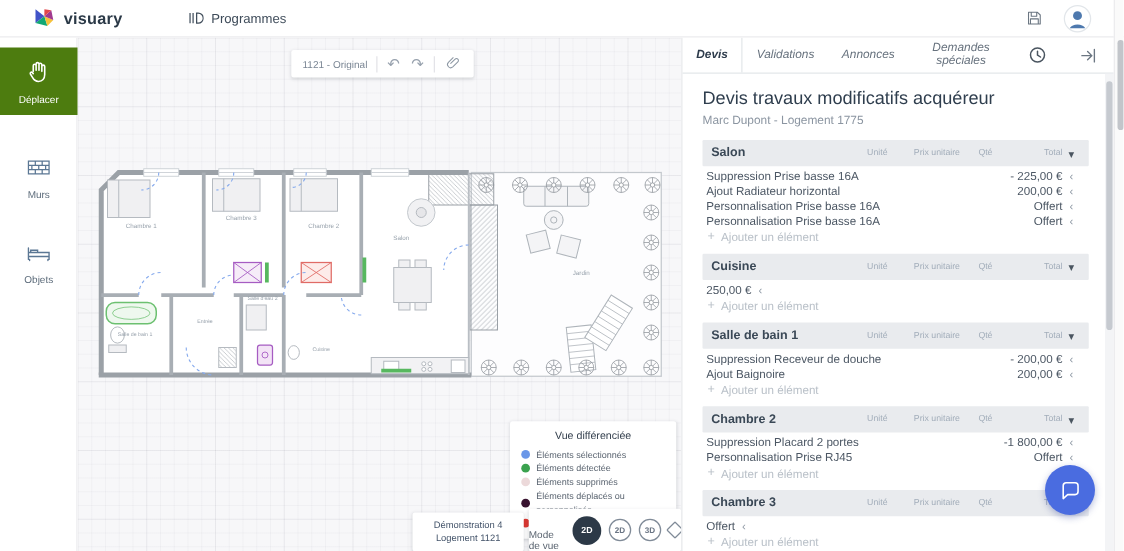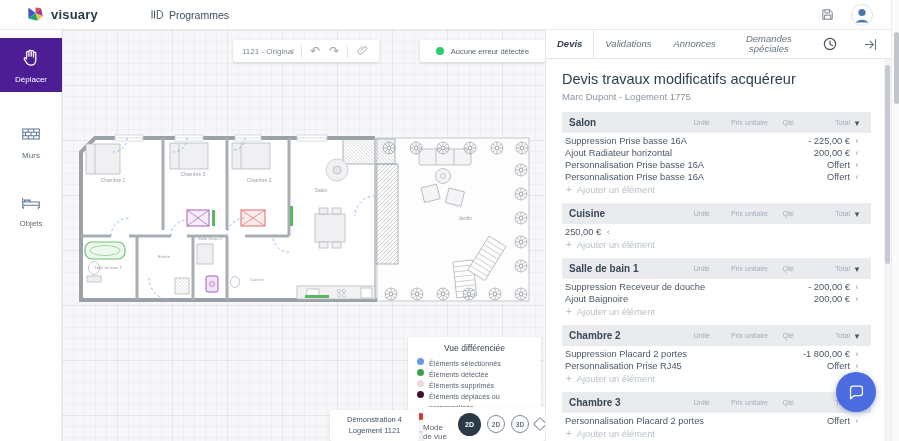--- a/index.html
+++ b/index.html
@@ -14,21 +14,21 @@
   .nav-item{display:flex;align-items:center;gap:6px;margin-left:52px;font-size:10.5px;color:#3f4c5a;cursor:pointer;}
   .header-right{margin-left:auto;display:flex;align-items:center;gap:16px;margin-right:26px;}
   .iconbtn{background:none;border:none;padding:0;cursor:pointer;display:flex;align-items:center;}
   .avatar{width:22px;height:22px;border-radius:50%;background:#fff;border:1px solid #e2e6ea;overflow:hidden;display:flex;align-items:center;justify-content:center;}
 
   
   .rail{position:absolute;left:0;top:30px;bottom:0;width:62px;background:#fff;border-right:1px solid #ededf0;z-index:30;display:flex;flex-direction:column;}
   .tool{width:62px;height:54px;border:none;background:transparent;display:flex;flex-direction:column;align-items:center;justify-content:center;gap:3px;cursor:pointer;margin-bottom:14px;}
   .tool .tool-lb{font-size:8px;color:#5c6b7a;}
   .tool svg{stroke:#5b7794;}
-  .tool.active{background:#4c1d95;margin-top:8px;margin-bottom:22px;}
+  .tool.active{background:#4d7c0f;margin-top:8px;margin-bottom:22px;}
   .tool.active .tool-lb{color:#fff;}
   .tool.active svg{stroke:#fff;}
 
   
   .canvas{position:absolute;left:62px;top:30px;width:483px;bottom:0;background-color:#f7f7f9;
     background-image:
       linear-gradient(to right, rgba(120,120,140,.055) 1px, transparent 1px),
       linear-gradient(to bottom, rgba(120,120,140,.055) 1px, transparent 1px),
       linear-gradient(to right, rgba(120,120,140,.07) 1px, transparent 1px),
       linear-gradient(to bottom, rgba(120,120,140,.07) 1px, transparent 1px);
@@ -38,21 +38,21 @@
   .version-label{font-size:8px;color:#7a8694;}
   .vdiv{width:1px;height:13px;background:#e3e3e8;}
   .histbtn{background:none;border:none;padding:0 1px;font-size:12px;line-height:12px;color:#97a1ad;cursor:pointer;}
   .status-card{left:358px;top:10px;height:22px;width:125px;display:flex;align-items:center;justify-content:center;gap:7px;}
   .status-dot{width:8px;height:8px;border-radius:50%;}
   .status-text{font-size:7.5px;color:#5a6470;}
 
   .legend-card{left:346px;top:307px;width:133px;padding:6px 9px 7px 9px;}
   .legend-title{font-size:8.5px;font-weight:400;color:#333f4d;text-align:center;margin-bottom:5px;}
   .legend-list{list-style:none;margin:0;padding:0;}
-  .legend-list li{display:flex;gap:5px;font-size:7.2px;color:#5a6470;line-height:11px;}
+  .legend-list li{display:flex;align-items:center;gap:5px;font-size:7.2px;color:#5a6470;line-height:11px;}
   .legend-dot{width:7px;height:7px;border-radius:50%;flex:none;}
 
   .project-card{left:268px;top:380px;width:89px;height:31px;display:flex;flex-direction:column;align-items:center;justify-content:center;gap:1px;}
   .project-card div{font-size:7.5px;color:#44546a;line-height:10px;}
   .mode-card{left:361px;top:377px;width:122px;height:34px;display:flex;align-items:center;justify-content:center;gap:6px;}
   .mode-label{font-size:8px;color:#5a6470;margin-right:2px;margin-top:16px;}
   .vm{border:none;background:none;padding:0;cursor:pointer;display:flex;align-items:center;justify-content:center;}
   .vm .circ{width:18px;height:18px;border-radius:50%;border:1.2px solid #808b98;color:#6a7584;font-size:6.5px;font-weight:700;display:flex;align-items:center;justify-content:center;}
   .vm.active .circ{width:23px;height:23px;border:none;background:#2c3947;color:#fff;font-size:7px;}
   .vm .diamond{width:10px;height:10px;border:1.2px solid #808b98;transform:rotate(45deg);border-radius:1px;}
@@ -326,24 +326,20 @@
       <button class="histbtn"><span>↶</span></button>
       <button class="histbtn"><span>↷</span></button>
       <span class="vdiv"></span>
       <button class="histbtn">
         <svg width="13" height="13" viewBox="0 0 24 24">
           <path d="M8.5 12.5 L15 6 a2.8 2.8 0 0 1 4 4 L11.5 17.5 a4.6 4.6 0 0 1-6.5-6.5 L12 4" fill="none" stroke="#8b96a2" stroke-width="1.5" stroke-linecap="round"></path>
         </svg>
       </button>
     </div>
 
-    <div class="card status-card">
-      <span class="status-dot" style="background: rgb(43, 203, 112);"></span>
-      <span class="status-text">Aucune erreur détectée</span>
-    </div>
 
     <div class="card legend-card">
       <div class="legend-title">Vue différenciée</div>
       <ul class="legend-list">
           <li>
             <span class="legend-dot" style="background: rgb(106, 151, 232);"></span>
             <span>Éléments sélectionnés</span>
           </li>
           <li>
             <span class="legend-dot" style="background: rgb(59, 162, 79);"></span>
@@ -524,21 +520,20 @@
             <div class="sec-h">
               <span class="sec-name">Chambre 3</span>
               <span class="sec-col c0">Unité</span>
               <span class="sec-col c1">Prix unitaire</span>
               <span class="sec-col c2">Qté</span>
               <span class="sec-col c3">Total</span>
               <span class="sec-chev">▾</span>
             </div>
             <div class="sec-items">
               <div class="row">
-                <span class="lbl">Personnalisation Placard 2 portes</span>
                 <span class="tot">Offert</span>
                 <span class="chev">‹</span>
               </div>
               <div class="addrow">
                 <span class="plus">+</span>
                 <span>Ajouter un élément</span>
               </div>
             </div>
           </div>
         </div>

